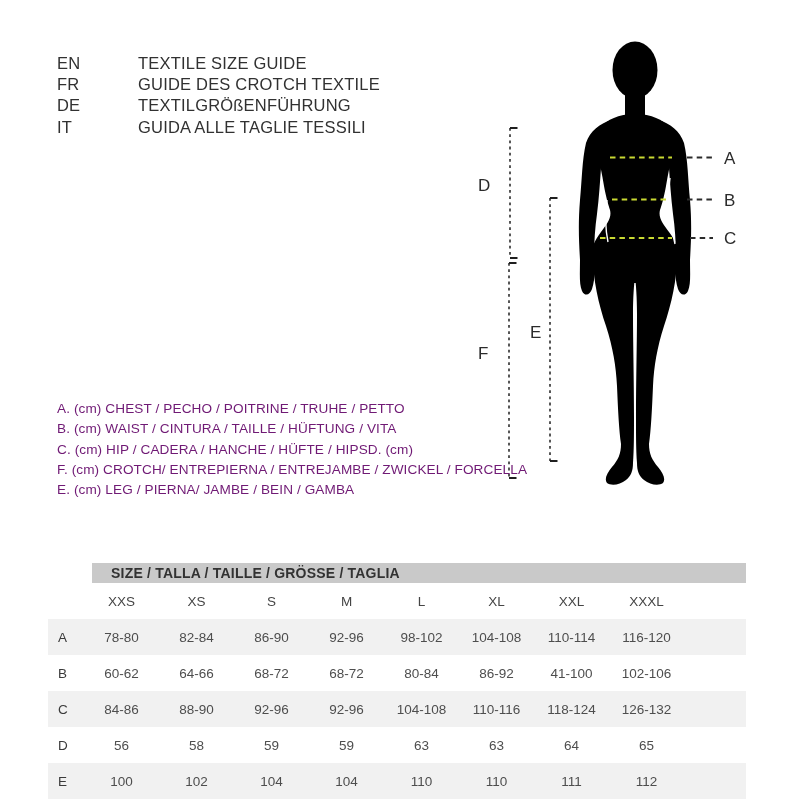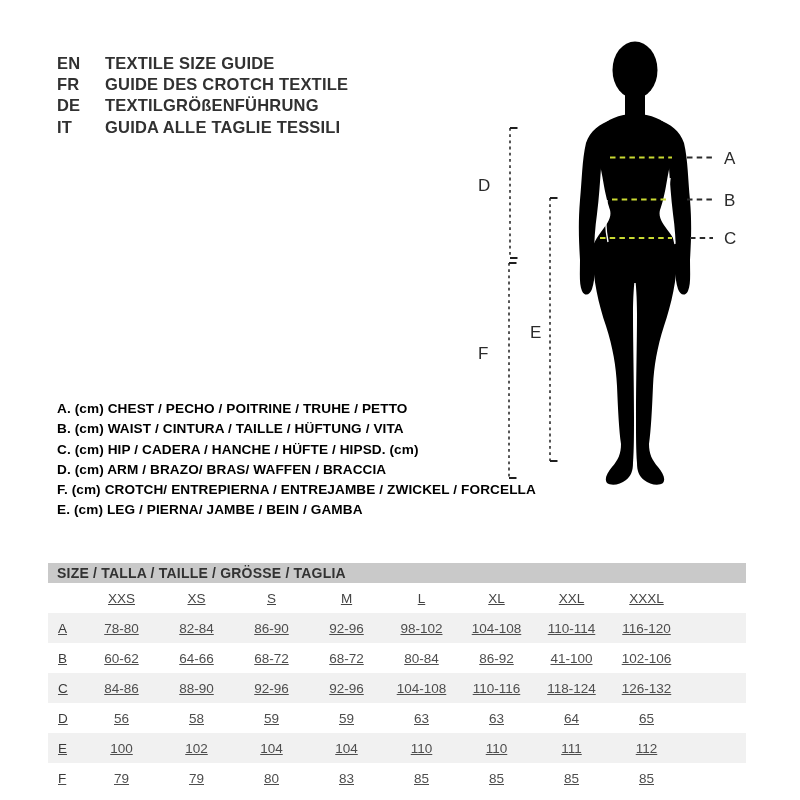--- a/index.html
+++ b/index.html
@@ -4,42 +4,42 @@
 <title>Textile Size Guide</title>
 <style>
   * { margin:0; padding:0; box-sizing:border-box; }
   html,body { width:800px; height:800px; background:#ffffff; }
   body { font-family:"Liberation Sans", sans-serif; color:#303030; }
   .page { position:relative; width:800px; height:800px; overflow:hidden; background:#fff; }
 
   
   .langs { position:absolute; left:57px; top:53px; }
   .lang-row { display:flex; height:21.2px; align-items:center;
-              font-size:16.5px; font-weight:700; letter-spacing:0.2px; color:#313131; }
+              font-size:16.5px; font-weight:400; letter-spacing:0.2px; color:#313131;gap:33px; }
   .lang-code { width:48px; }
 
   
   .figure { position:absolute; left:460px; top:30px; width:330px; height:470px; }
   .figure svg { display:block; width:330px; height:470px; }
   .figure text { font-size:17px; fill:#2b2b2b; font-family:"Liberation Sans", sans-serif; }
 
   
-  .measures { position:absolute; left:57px; top:399px; font-size:13.6px; font-weight:700;
-              line-height:20.3px; color:#000000; letter-spacing:0.1px; white-space:nowrap; }
+  .measures { position:absolute; left:57px; top:399px; font-size:13.6px; font-weight:400;
+              line-height:20.3px; color:#701a75; letter-spacing:0.1px; white-space:nowrap; }
 
   
   .woman-title { position:absolute; left:57px; top:535px; font-size:15px; font-weight:700;
                  color:#313131; letter-spacing:0.2px; }
 
   
   .size-table { position:absolute; left:48px; top:563px; width:698px; font-size:13.5px; color:#4e4e4e; }
-  .band { height:20px; line-height:20px; background:#c9c9c9; padding-left:9px;
-          font-size:14px; font-weight:700; color:#323232; letter-spacing:0.2px; }
-  .trow { display:grid; grid-template-columns:36px repeat(8,75px) 1fr; height:30px;
-          align-items:center; text-align:center;text-decoration:underline; }
+  .band { height:20px; line-height:20px; background:#c9c9c9; padding-left:19px;
+          font-size:14px; font-weight:700; color:#323232; letter-spacing:0.2px;margin-left:44px; }
+  .trow { display:grid; grid-template-columns:36px repeat(8,75px) 1fr; height:36px;
+          align-items:center; text-align:center; }
   .trow.alt { background:#f1f1f1; }
   .trow .rl { text-align:left; padding-left:10px; color:#3a3a3a; }
   .trow.thead { color:#454545; }
 </style>
 </head>
 <body>
 
 <div class="page">
 
   <div class="langs">
@@ -141,21 +141,20 @@
         <line x1="49" y1="448" x2="56.5" y2="448" stroke-width="2"></line>
         <text x="18" y="329" stroke="none">F</text>
       </g>
     </svg>
   </div>
 
   <div class="measures">
     <div>A. (cm) CHEST / PECHO / POITRINE / TRUHE / PETTO</div>
     <div>B. (cm) WAIST / CINTURA / TAILLE / HÜFTUNG / VITA</div>
     <div>C. (cm) HIP / CADERA / HANCHE / HÜFTE / HIPSD. (cm)</div>
-    <div>D. (cm) ARM / BRAZO/ BRAS/ WAFFEN / BRACCIA</div>
     <div>F. (cm) CROTCH/ ENTREPIERNA / ENTREJAMBE / ZWICKEL / FORCELLA</div>
     <div>E. (cm) LEG / PIERNA/ JAMBE / BEIN / GAMBA</div>
   </div>
 
 
   <div class="size-table">
     <div class="band">SIZE / TALLA / TAILLE / GRÖSSE / TAGLIA</div>
 
     <div class="trow thead">
       <span class="rl"></span>

